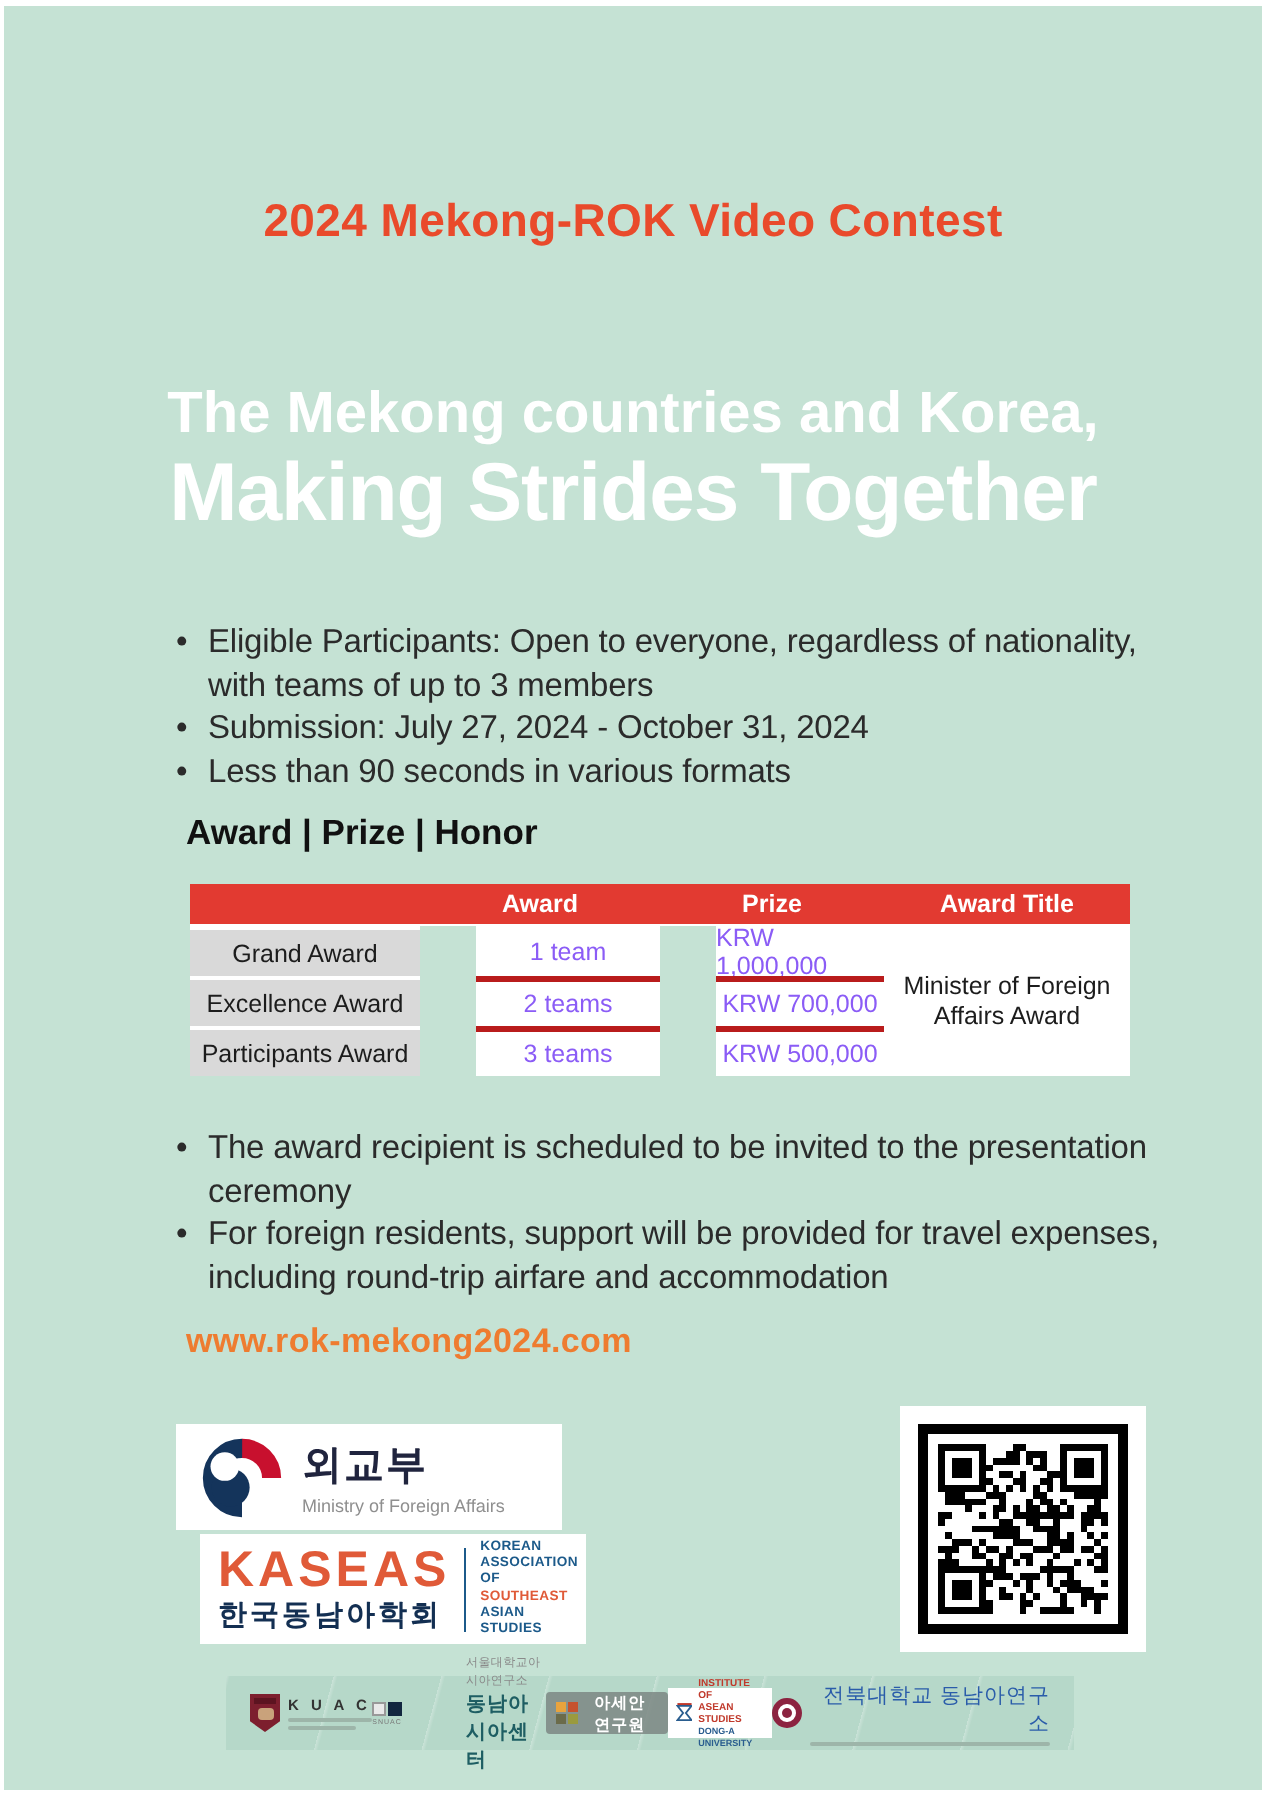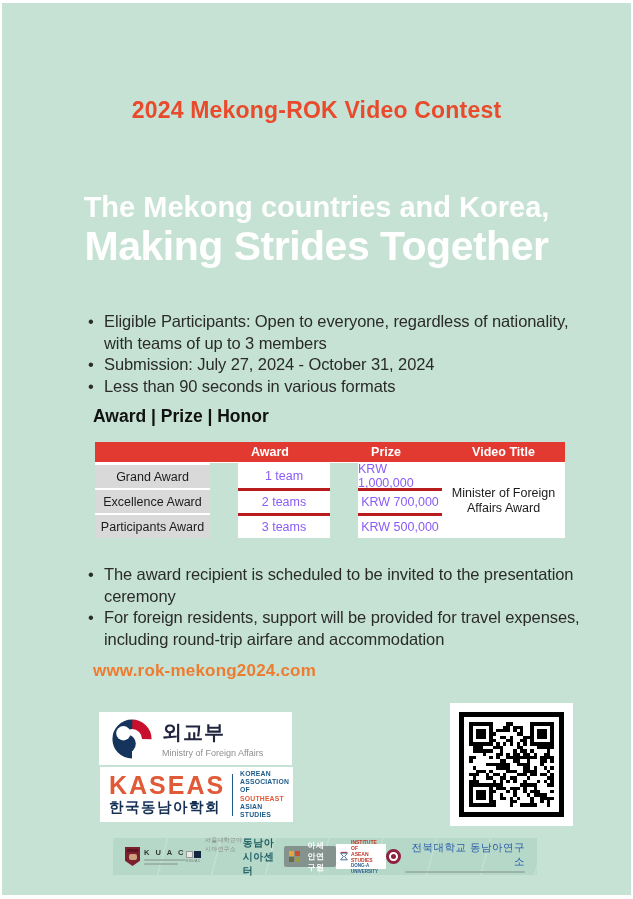--- a/index.html
+++ b/index.html
@@ -31,21 +31,21 @@
   .at-name{background:#d9d9d9;color:#1c1c1c;display:flex;align-items:center;justify-content:center;
      border-top:2px solid #ffffff;}
   .at-cell{background:#ffffff;color:#8b5cf6;display:flex;align-items:center;justify-content:center;margin-left:28px;}
   .at-sep{border-top:3px solid #b91c1c;}
   .at-merged{grid-column:4;grid-row:2 / span 3;background:#ffffff;color:#1c1c1c;display:flex;
      align-items:center;justify-content:center;text-align:center;line-height:15px;}
 
   .website{position:absolute;left:93px;top:661px;font-size:17px;font-weight:bold;
      color:#ee7c30;text-decoration:none;letter-spacing:0.2px;}
 
-  .mofa-box{position:absolute;left:99px;top:712px;width:193px;height:53px;background:#ffffff;
+  .mofa-box{position:absolute;left:88px;top:712px;width:193px;height:53px;background:#ffffff;
      display:flex;align-items:center;gap:9px;padding-left:12px;box-sizing:border-box;}
   .mofa-kr{font-size:20px;font-weight:bold;color:#20243e;letter-spacing:1px;}
   .mofa-en{font-size:9px;color:#8f8f8f;margin-top:2px;}
 
   .kaseas-box{position:absolute;left:100px;top:767px;width:193px;height:55px;background:#ffffff;
      display:flex;align-items:center;gap:7px;padding:4px 4px 4px 9px;box-sizing:border-box;}
   .kaseas-acronym{font-size:25px;font-weight:bold;color:#e05a38;letter-spacing:2px;line-height:24px;}
   .kaseas-kr{font-size:14.5px;font-weight:bold;color:#132f52;letter-spacing:1.5px;margin-top:1px;}
   .kaseas-divider{width:2px;height:42px;background:#1c5a8a;}
   .kaseas-en{display:flex;flex-direction:column;}
@@ -67,21 +67,21 @@
   .kuac-crest .ribbon{margin-top:2px;width:11px;height:3px;background:#5c1420;}
   .kuac-crest .mark{margin-top:2px;width:8px;height:6px;background:#c9a27b;border-radius:2px;}
   .kuac-text{display:flex;flex-direction:column;}
   .kuac-label{font-size:7.5px;font-weight:bold;color:#333;letter-spacing:2px;}
   .tiny-bar{height:2px;background:#9db5a9;margin-top:2px;border-radius:1px;}
   .snuac-icons{display:flex;flex-direction:column;align-items:center;}
   .snuac-sq{display:flex;gap:1px;}
   .snuac-sq .sq1{width:7px;height:7px;background:#e9e9e9;border:1px solid #999;box-sizing:border-box;}
   .snuac-sq .sq2{width:7px;height:7px;background:#12263f;}
   .snuac-acr{font-size:3.5px;color:#777;margin-top:1px;letter-spacing:0.5px;}
-  .snuac-text{display:flex;flex-direction:row;}
+  .snuac-text{display:flex;flex-direction:column;margin-left:28px;}
   .snuac-small{font-size:6px;color:#8a8a8a;letter-spacing:0.2px;}
   .snuac-bold{font-size:10px;font-weight:bold;color:#1e5e63;letter-spacing:0.5px;}
   .asean-box{background:rgba(125,135,132,0.85);border-radius:2px;height:21px;display:flex;
      align-items:center;gap:8px;padding:0 5px;}
   .asean-grid{display:grid;grid-template-columns:5px 5px;grid-template-rows:5px 5px;gap:1px;}
   .asean-grid i{display:block;}
   .asean-label{font-size:8px;font-weight:bold;color:#ffffff;letter-spacing:0.5px;}
   .donga-box{background:#ffffff;height:25px;display:flex;align-items:center;gap:3px;padding:0 4px;}
   .donga-text{display:flex;flex-direction:column;}
   .donga-text .r{font-size:5px;font-weight:bold;color:#c0392b;line-height:6px;}
@@ -107,21 +107,21 @@
     <li>Submission: July 27, 2024 - October 31, 2024</li>
     <li>Less than 90 seconds in various formats</li>
   </ul>
 
   <div class="award-heading">Award | Prize | Honor</div>
 
   <div class="award-table">
     <div class="at-h"></div>
     <div class="at-h">Award</div>
     <div class="at-h">Prize</div>
-    <div class="at-h">Video Title</div>
+    <div class="at-h">Award Title</div>
 
     <div class="at-name">Grand Award</div>
     <div class="at-cell">1 team</div>
     <div class="at-cell">KRW 1,000,000</div>
     <div class="at-merged">Minister of Foreign Affairs Award</div>
 
     <div class="at-name">Excellence Award</div>
     <div class="at-cell at-sep">2 teams</div>
     <div class="at-cell at-sep">KRW 700,000</div>
 

